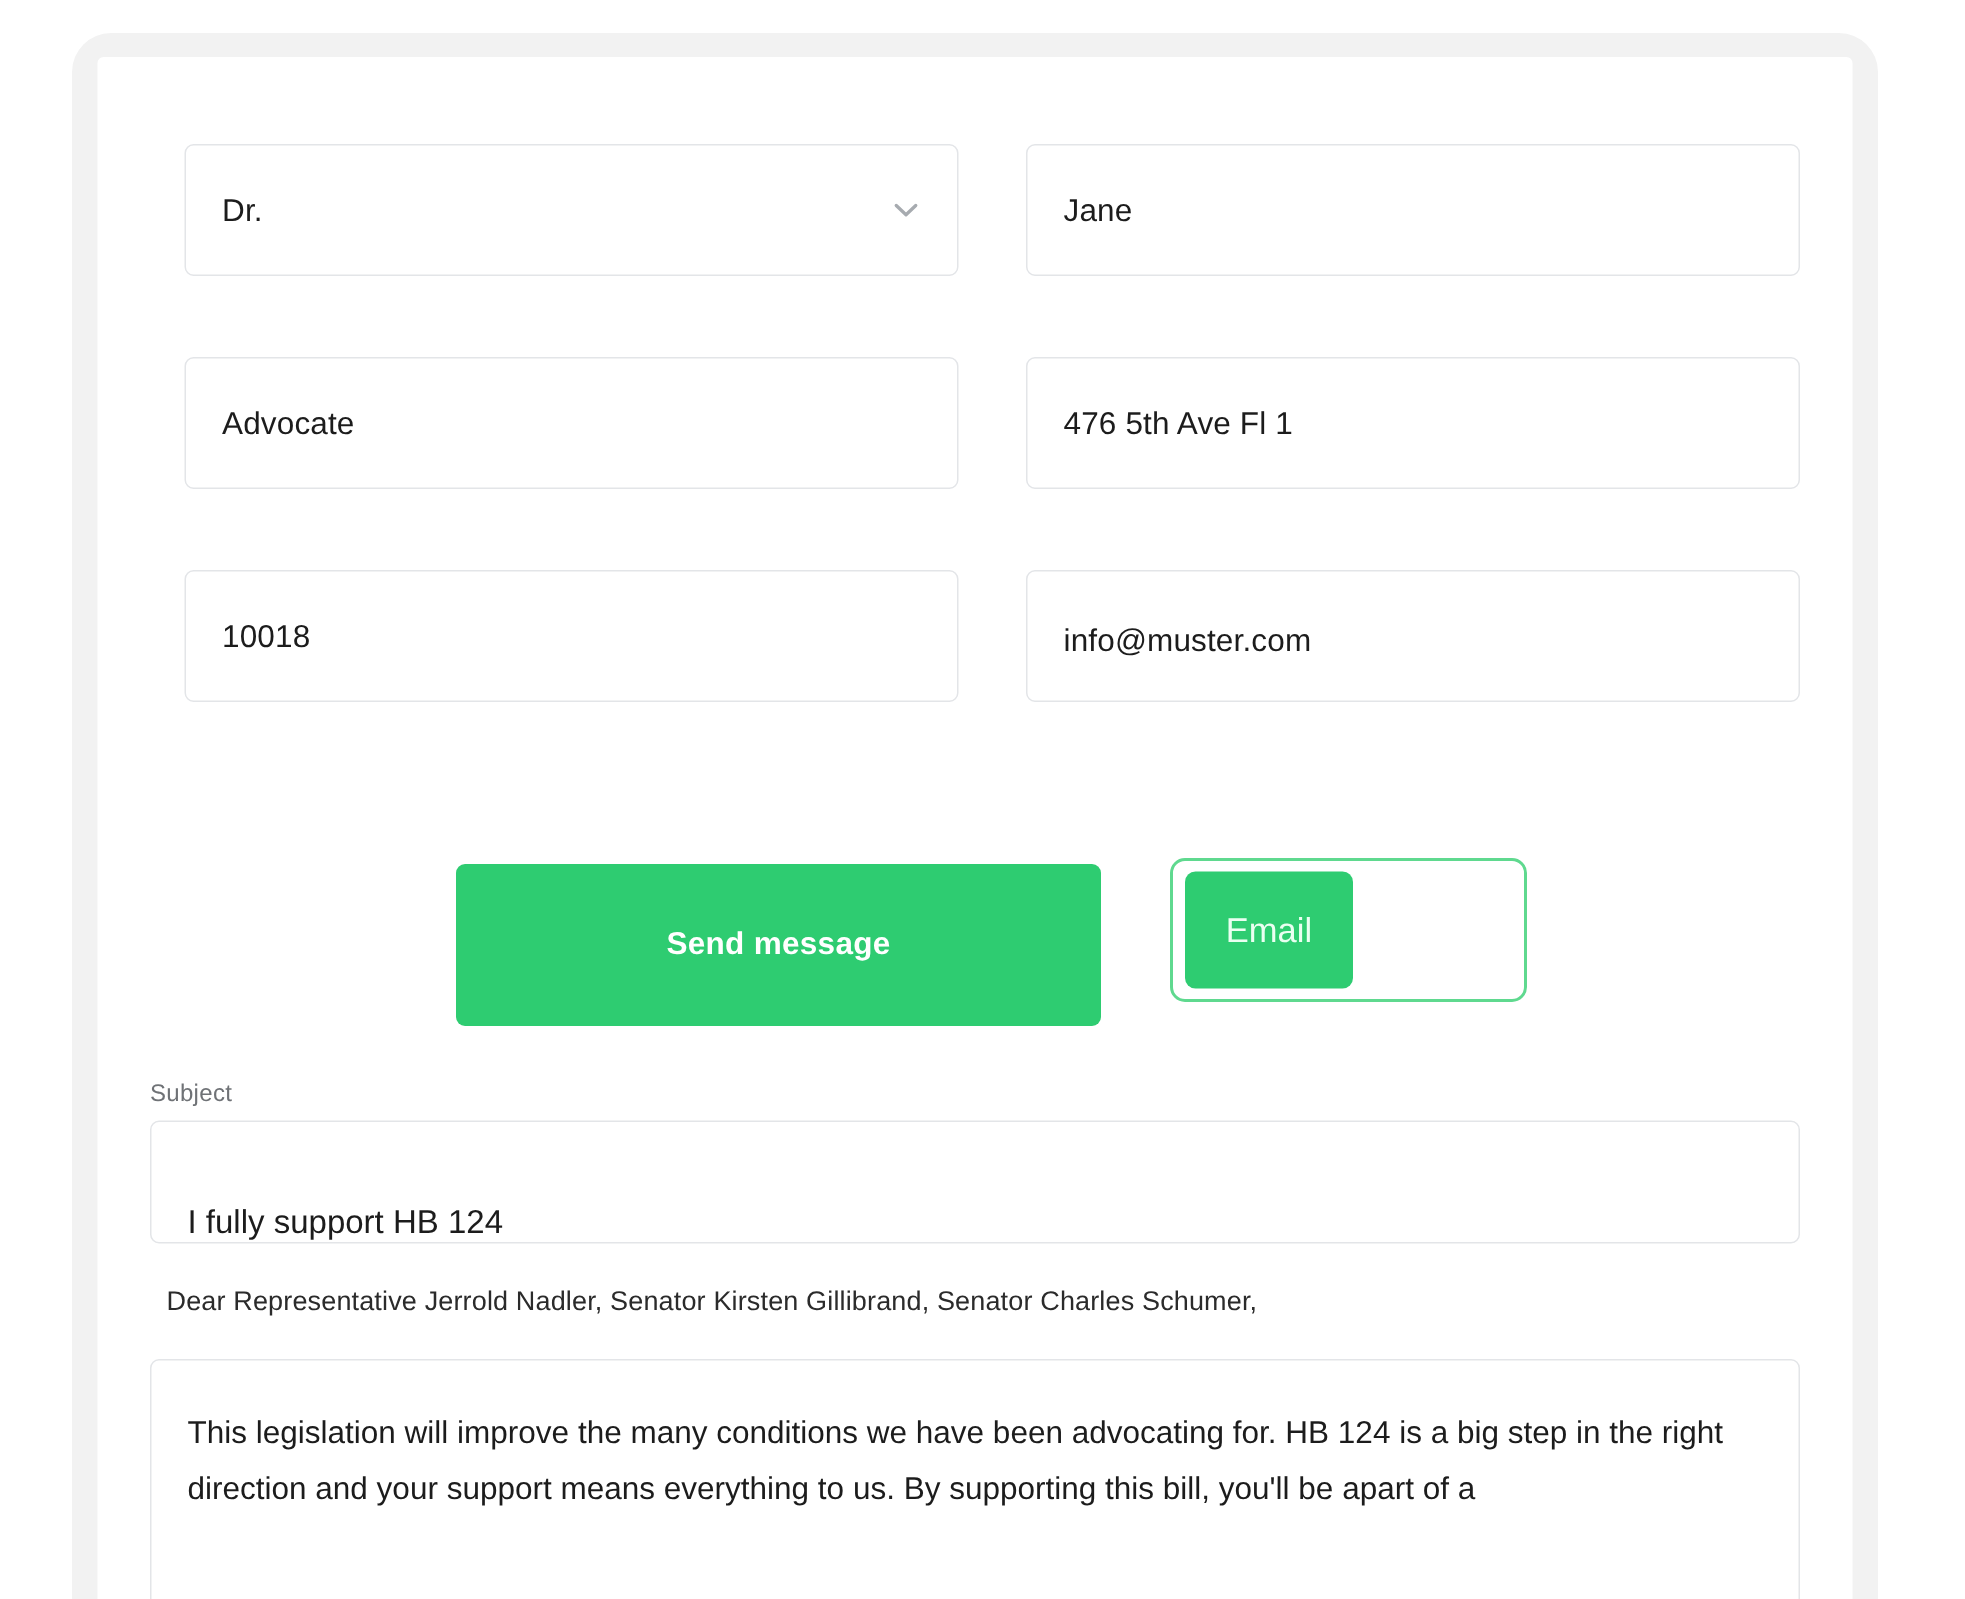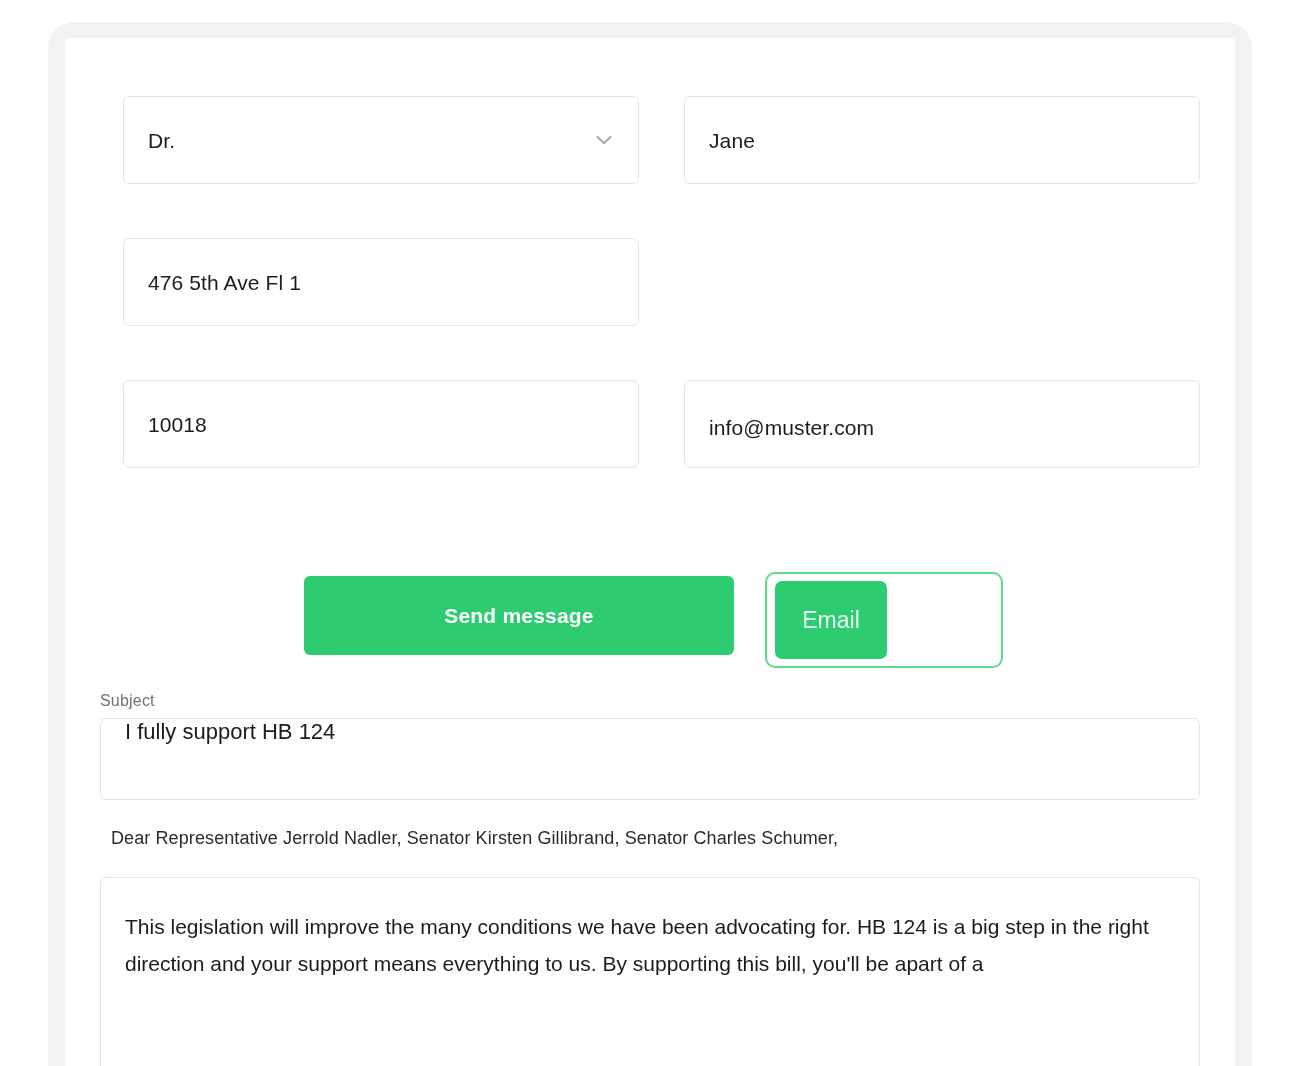--- a/index.html
+++ b/index.html
@@ -74,34 +74,34 @@
     display: flex;
     align-items: center;
     margin-top: 0;
     margin-bottom: 0;
     position: relative;
     height: 100px;
   }
   .send-btn {
     position: absolute;
     left: 204px; top: 0px;
-    width: 430px; height: 79px;
+    width: 430px; height: 108px;
     background: #2ecc71;
     border: none;
     border-radius: 6px;
     color: #ffffff;
     font-size: 21px;
     font-weight: bold;
     font-family: "Liberation Sans", sans-serif;
     cursor: pointer;
     letter-spacing: 0.2px;
   }
   .toggle-group {
     position: absolute;
-    left: 665px; top: -4px;
+    left: 680px; top: -4px;
     width: 238px; height: 96px;
     border: 2px solid #5fd98f;
     border-radius: 10px;
     background: #ffffff;
     display: flex;
     align-items: center;
     padding: 8px;
     gap: 12px;
   }
   .toggle-opt {
@@ -119,33 +119,33 @@
     background: #2ecc71;
     color: #eafff1;
   }
   .toggle-opt.inactive {
     width: 108px;
     background: transparent;
     color: #1c1c1c;
   }
 
   
-  .subject-block { margin-top: 16px; }
+  .subject-block { margin-top: 45px; }
   .field-label {
     font-size: 16px;
     color: #6f7276;
     margin-bottom: 8px;
     letter-spacing: 0.2px;
   }
   .subject-field {
     height: 82px;
     border: 1px solid #e3e5e8;
     border-radius: 6px;
     display: flex;
-    align-items: flex-start;
+    align-items: flex-end;
     padding: 0 24px;
   }
   .subject-value { font-size: 22px; color: #1c1c1c; }
 
   .salutation {
     margin-top: 28px;
     margin-left: 11px;
     font-size: 18px;
     color: #2b2b2b;
     letter-spacing: 0.1px;
@@ -189,20 +189,25 @@
       <div class="col">
         <div class="field">
           <span class="field-value">Jane</span>
         </div>
       </div>
     </div>
 
     <div class="row">
       <div class="col">
         <div class="field">
+          <span class="field-value">Advocate</span>
+        </div>
+      </div>
+      <div class="col">
+        <div class="field">
           <span class="field-value">476 5th Ave Fl 1</span>
         </div>
       </div>
     </div>
 
     <div class="row">
       <div class="col">
         <div class="field">
           <span class="field-value">10018</span>
         </div>

